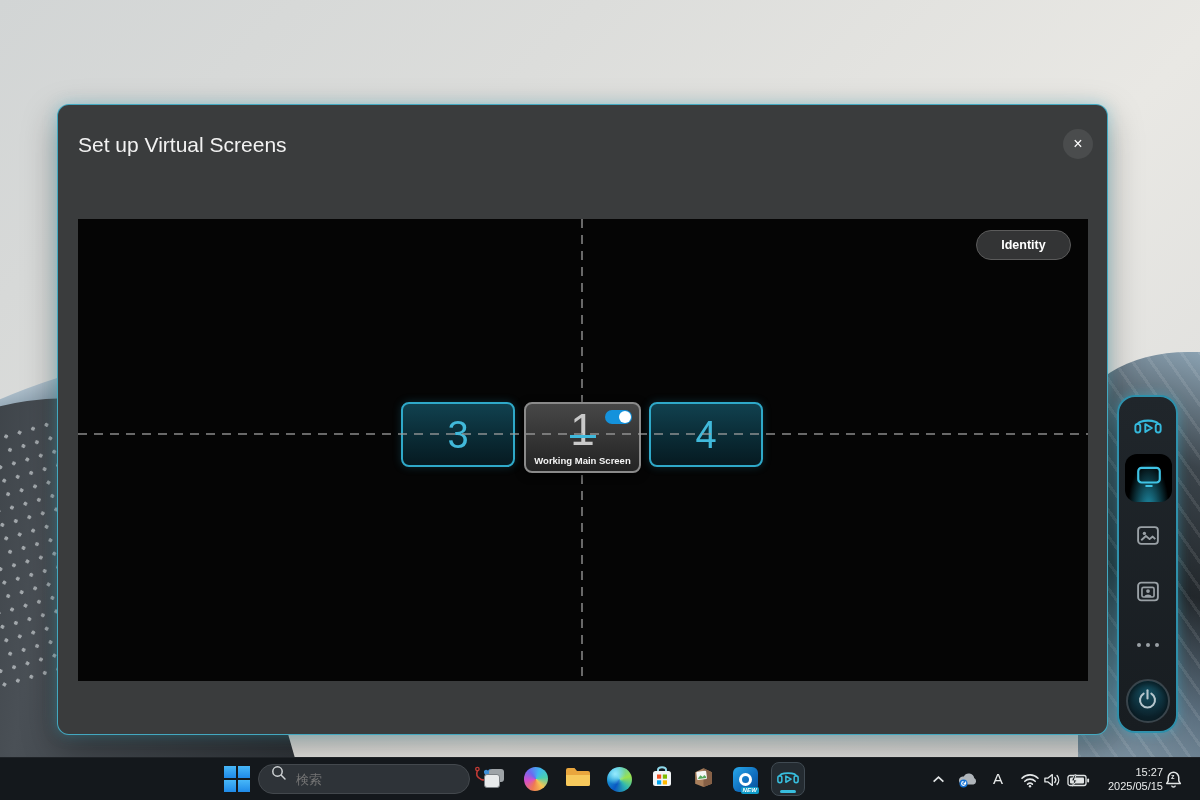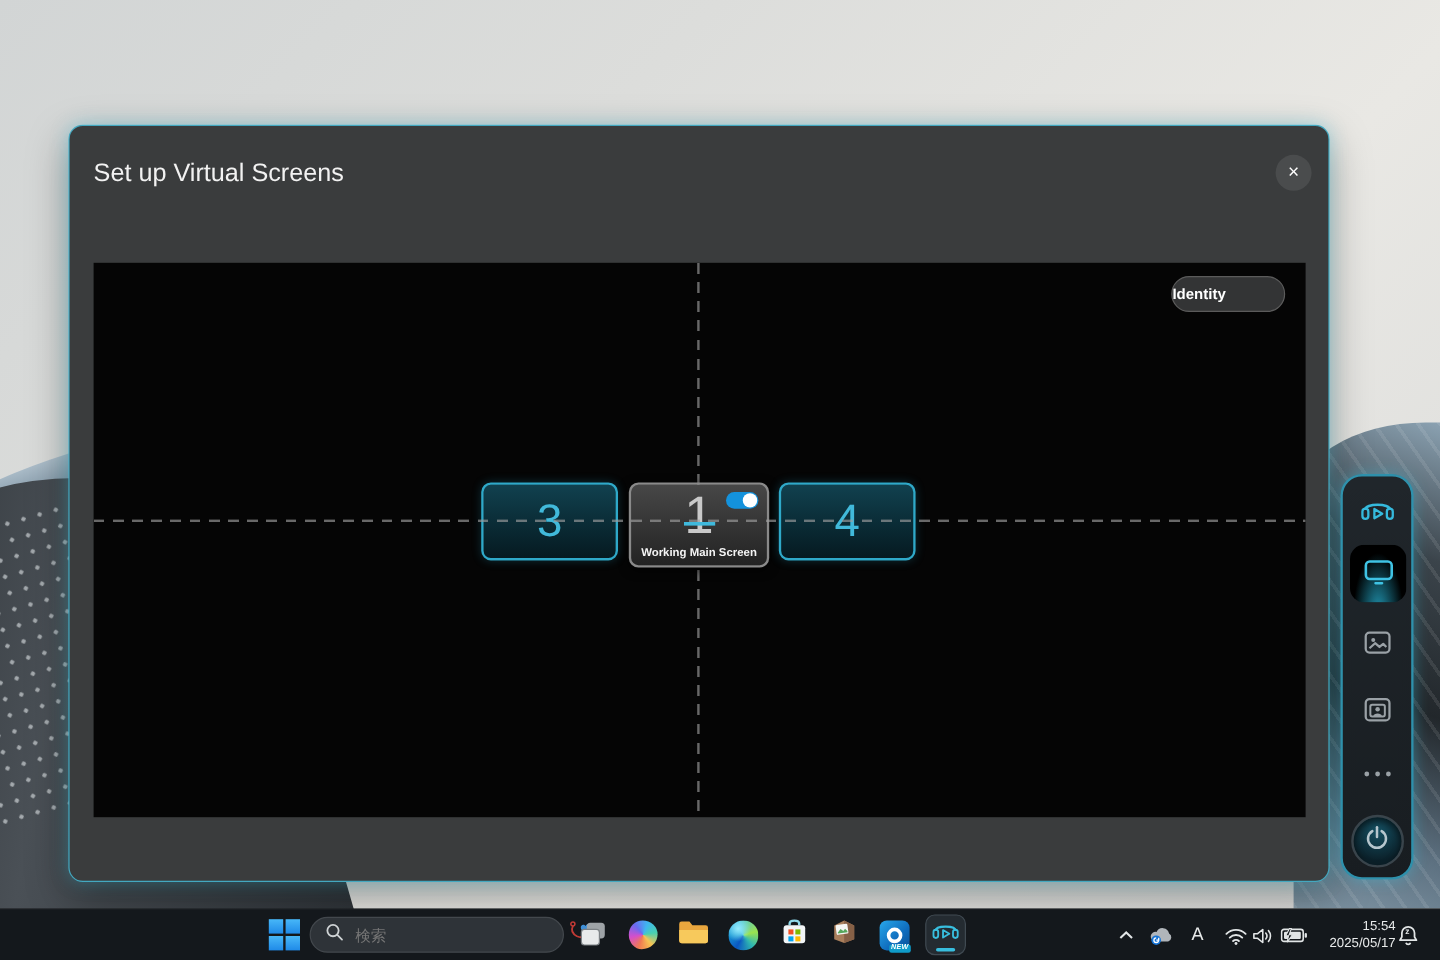--- a/index.html
+++ b/index.html
@@ -43,21 +43,21 @@
   .tab.active + .tab { margin-left:10px; }
 
   .canvas { position:absolute; left:20px; top:114px; width:1010px; height:462px; background:#050505; overflow:hidden; }
   .h-dash { position:absolute; left:0; right:0; top:214px; height:2px; z-index:3; pointer-events:none;
     background:repeating-linear-gradient(90deg, rgba(158,158,158,.65) 0 9px, transparent 9px 16px); }
   .v-dash { position:absolute; top:0; bottom:0; left:503px; width:2px; z-index:1; pointer-events:none;
     background:repeating-linear-gradient(180deg, rgba(158,158,158,.65) 0 9px, transparent 9px 16px); }
 
   .identity-btn { position:absolute; right:17px; top:11px; width:95px; height:30px; border-radius:15px;
     background:#333435; border:1px solid #5b5b5b; color:#fff; font-size:12.5px; font-weight:bold;
-    text-align:left; line-height:28px; z-index:4; }
+    text-align:center; line-height:28px; z-index:4; }
 
   .tile { position:absolute; top:183px; border-radius:8px; z-index:2; }
   .tile .content { position:relative; z-index:4; height:100%; }
   .tile.virtual { width:114px; height:65px; border:2px solid #2fa9c9;
     background:linear-gradient(180deg,#11414f 0%,#0a2b35 55%,#061a21 100%);
     box-shadow:0 0 8px rgba(40,160,195,.25); }
   .tile.virtual .num { display:block; text-align:center; color:#41b9da; font-size:38px; font-weight:400; line-height:62px; }
   .tile-3 { left:323px; } .tile-4 { left:571px; }
   .tile-1 { left:446px; width:117px; height:71px; border:2px solid #8a8a8a;
     background:linear-gradient(180deg,#474747 0%,#333 55%,#232323 100%); box-shadow:0 2px 8px rgba(0,0,0,.6); }
@@ -85,21 +85,21 @@
     background:radial-gradient(circle at 50% 28%, #155062, #0b2029 72%); border:2px solid #39444b;
     box-shadow:inset 0 3px 6px rgba(0,0,0,.55); display:flex; align-items:center; justify-content:center; }
 
   
   .taskbar { position:absolute; left:0; top:757px; width:1200px; height:43px; background:#14181c;
     border-top:1px solid rgba(255,255,255,.05); z-index:20; }
   .tb { position:absolute; }
   .win-logo { left:224px; top:8px; width:26px; height:26px; display:grid; grid-template-columns:12px 12px; gap:2px; }
   .win-logo i { width:12px; height:12px; background:linear-gradient(180deg,#47b7f8,#1f8ae8); }
   .search-pill { left:258px; top:6px; width:212px; height:30px; border-radius:16px; background:#2e3338;
-    border:1px solid #43484d; display:flex; align-items:center; padding:0 8px 0 12px; }
+    border:1px solid #43484d; display:flex; padding:0 8px 0 12px; }
   .search-pill input { flex:1; background:transparent; border:none; outline:none; color:#cfd3d5;
     font-size:13px; margin-left:9px; font-family:"Liberation Sans",sans-serif; }
   .tb-ic { top:8px; width:26px; height:26px; display:flex; align-items:center; justify-content:center; }
   .taskview-back { position:absolute; left:6px; top:1px; width:15px; height:13px; border-radius:3px; background:#9ea3a7; }
   .taskview-front { position:absolute; left:1px; top:6px; width:16px; height:14px; border-radius:3px;
     background:#e8eaeb; border:1px solid #7c8185; }
   .copilot { width:24px; height:24px; border-radius:48% 52% 55% 45%/50% 48% 52% 50%;
     background:conic-gradient(from 140deg,#f6c453,#ef7a52,#d44fcb,#6a6af0,#3fb6f0,#49d0b0,#f6c453); }
   .edge { width:25px; height:25px; border-radius:50%;
     background:radial-gradient(circle at 32% 28%, rgba(160,240,255,.9), rgba(160,240,255,0) 42%),
@@ -351,22 +351,22 @@
         <svg width="23" height="13" viewBox="0 0 23 13">
           <rect x="1" y="1.5" width="18" height="10" rx="2" fill="none" stroke="#e2e5e6" stroke-width="1.3"></rect>
           <rect x="20.2" y="4.5" width="1.9" height="4" rx="0.9" fill="#e2e5e6"></rect>
           <rect x="3" y="3.5" width="14" height="6" rx="1" fill="#e2e5e6"></rect>
           <path d="M7.6 0.8 L4.4 6.8 h2.4 L5.6 12.2 L10 6 H7.3 L9.1 0.8 Z" fill="#14181c" stroke="#e2e5e6" stroke-width="0.9"></path>
         </svg>
       </span>
     </div>
 
     <div class="tb clock">
-      <div>15:54</div>
-      <div>2025/05/17</div>
+      <div>15:27</div>
+      <div>2025/05/15</div>
     </div>
 
     <div class="bell-wrap">
       <span>
         <svg width="19" height="19" viewBox="0 0 18 18" fill="none">
           <path d="M9 2.2 a5 5 0 0 1 5 5 v3 l1.5 2.6 H2.5 L4 10.2 v-3 a5 5 0 0 1 5-5 Z" stroke="#e2e5e6" stroke-width="1.4" stroke-linejoin="round"></path>
           <path d="M7.2 14.8 a1.9 1.9 0 0 0 3.6 0" stroke="#e2e5e6" stroke-width="1.4"></path>
         </svg>
       </span>
       <span class="bell-z">z</span>

